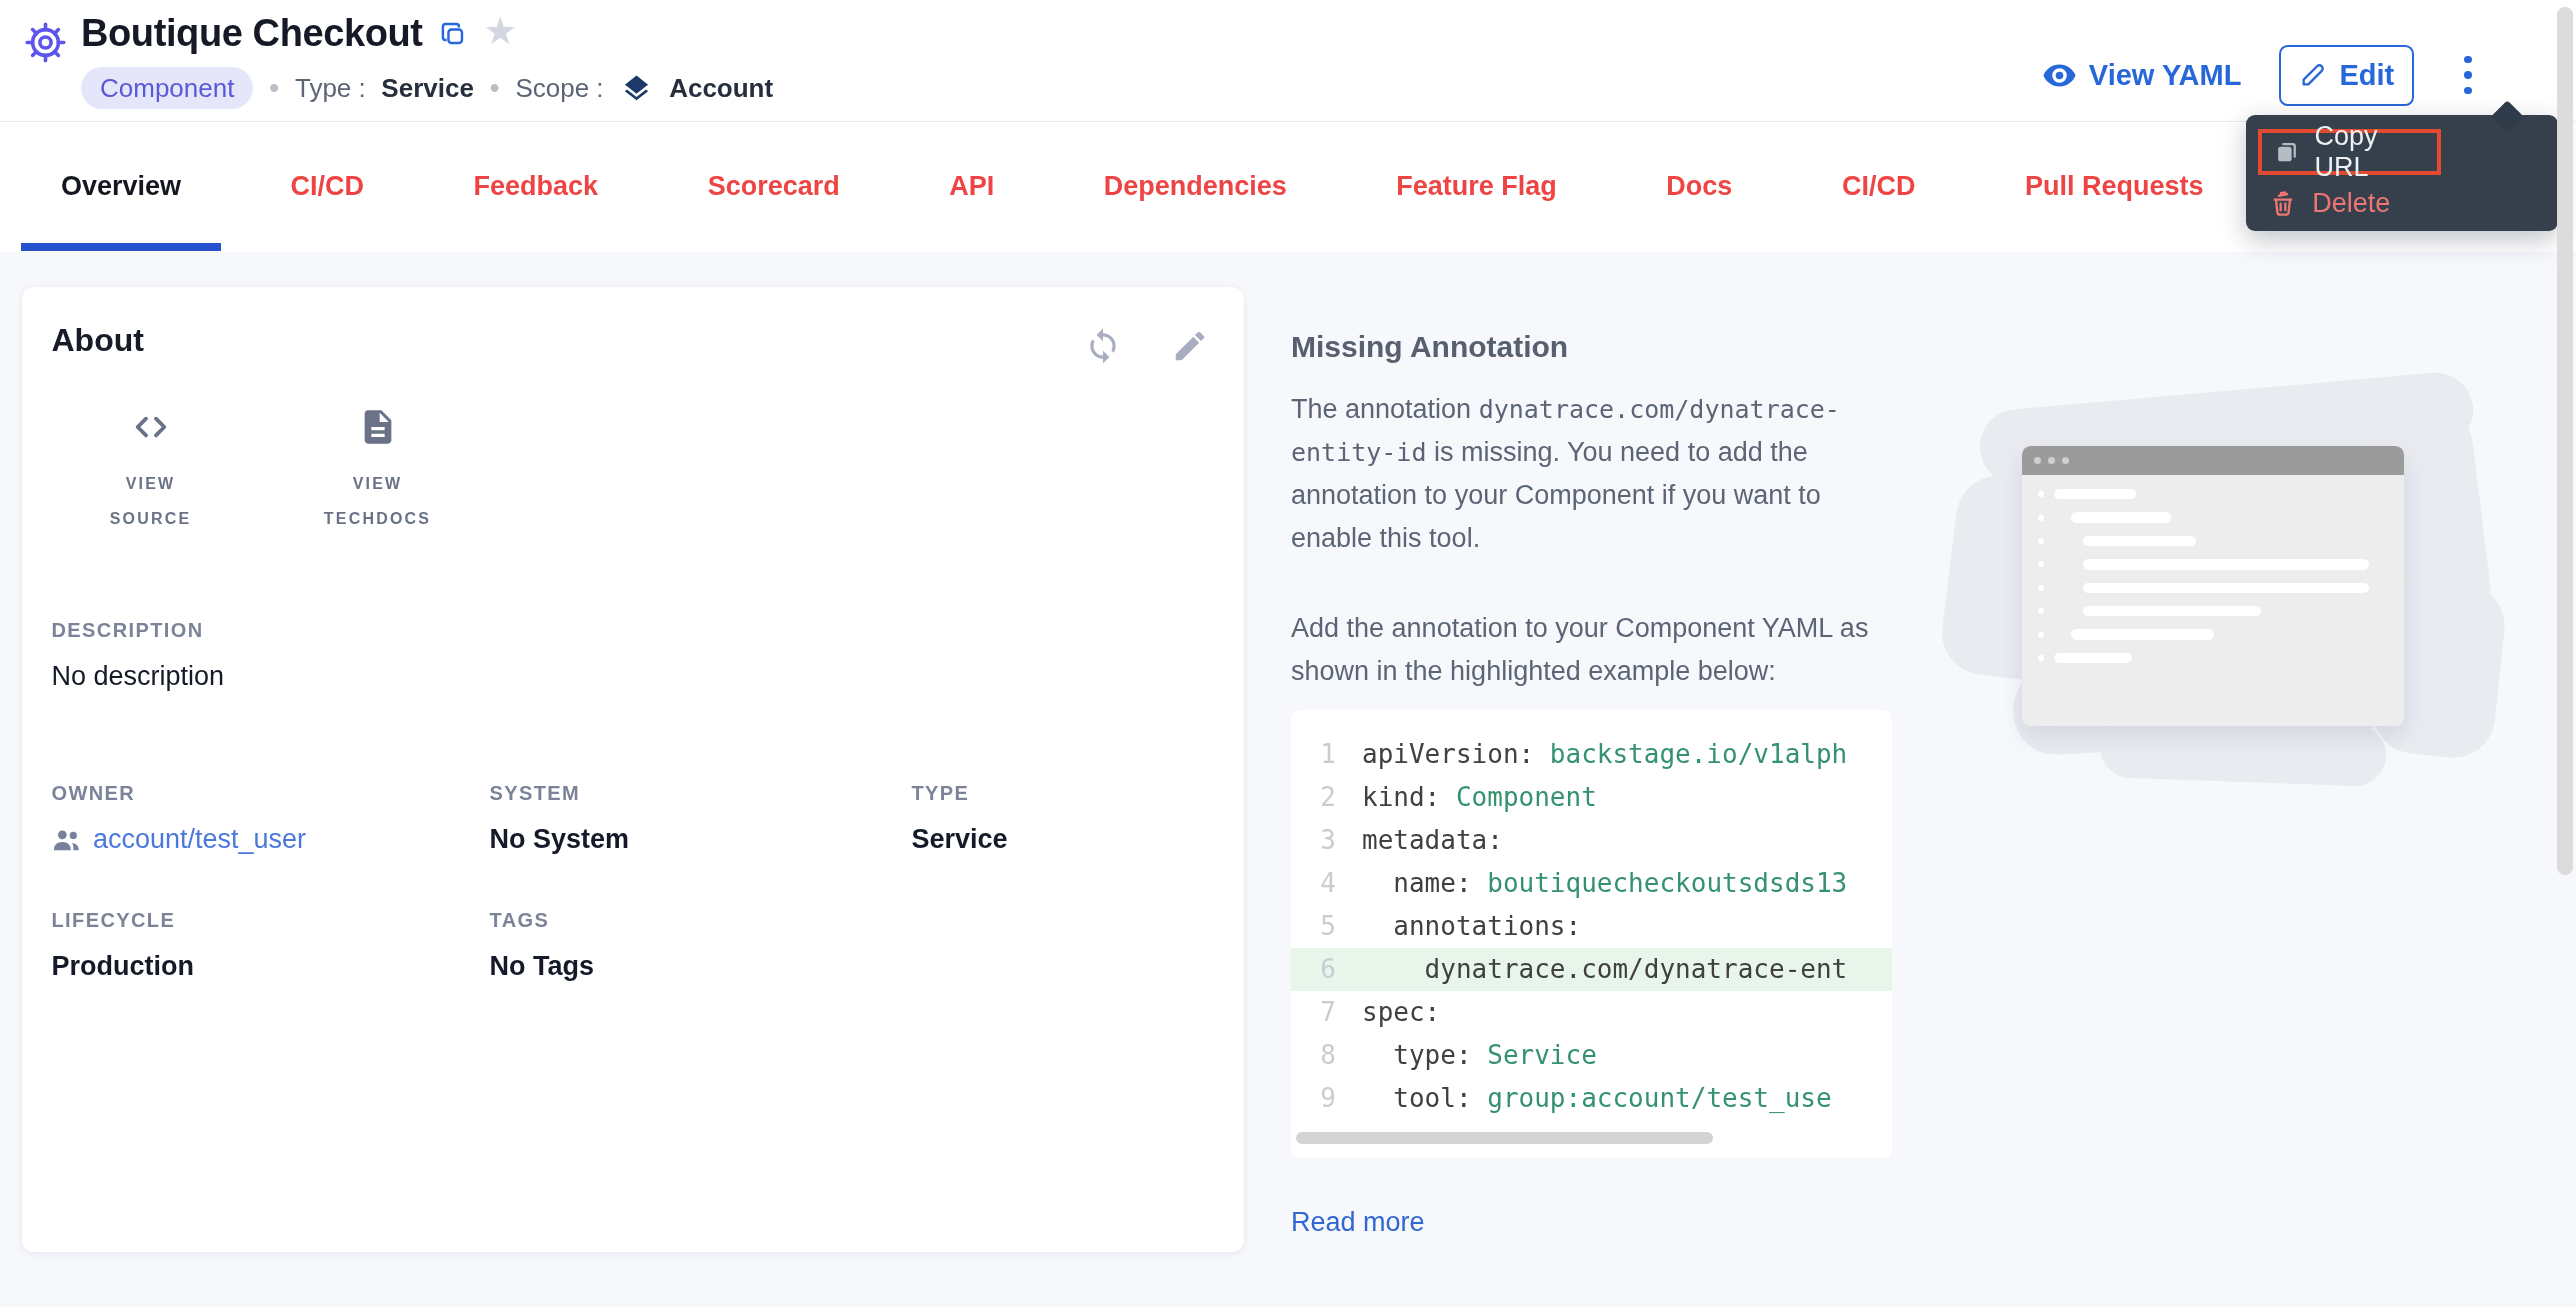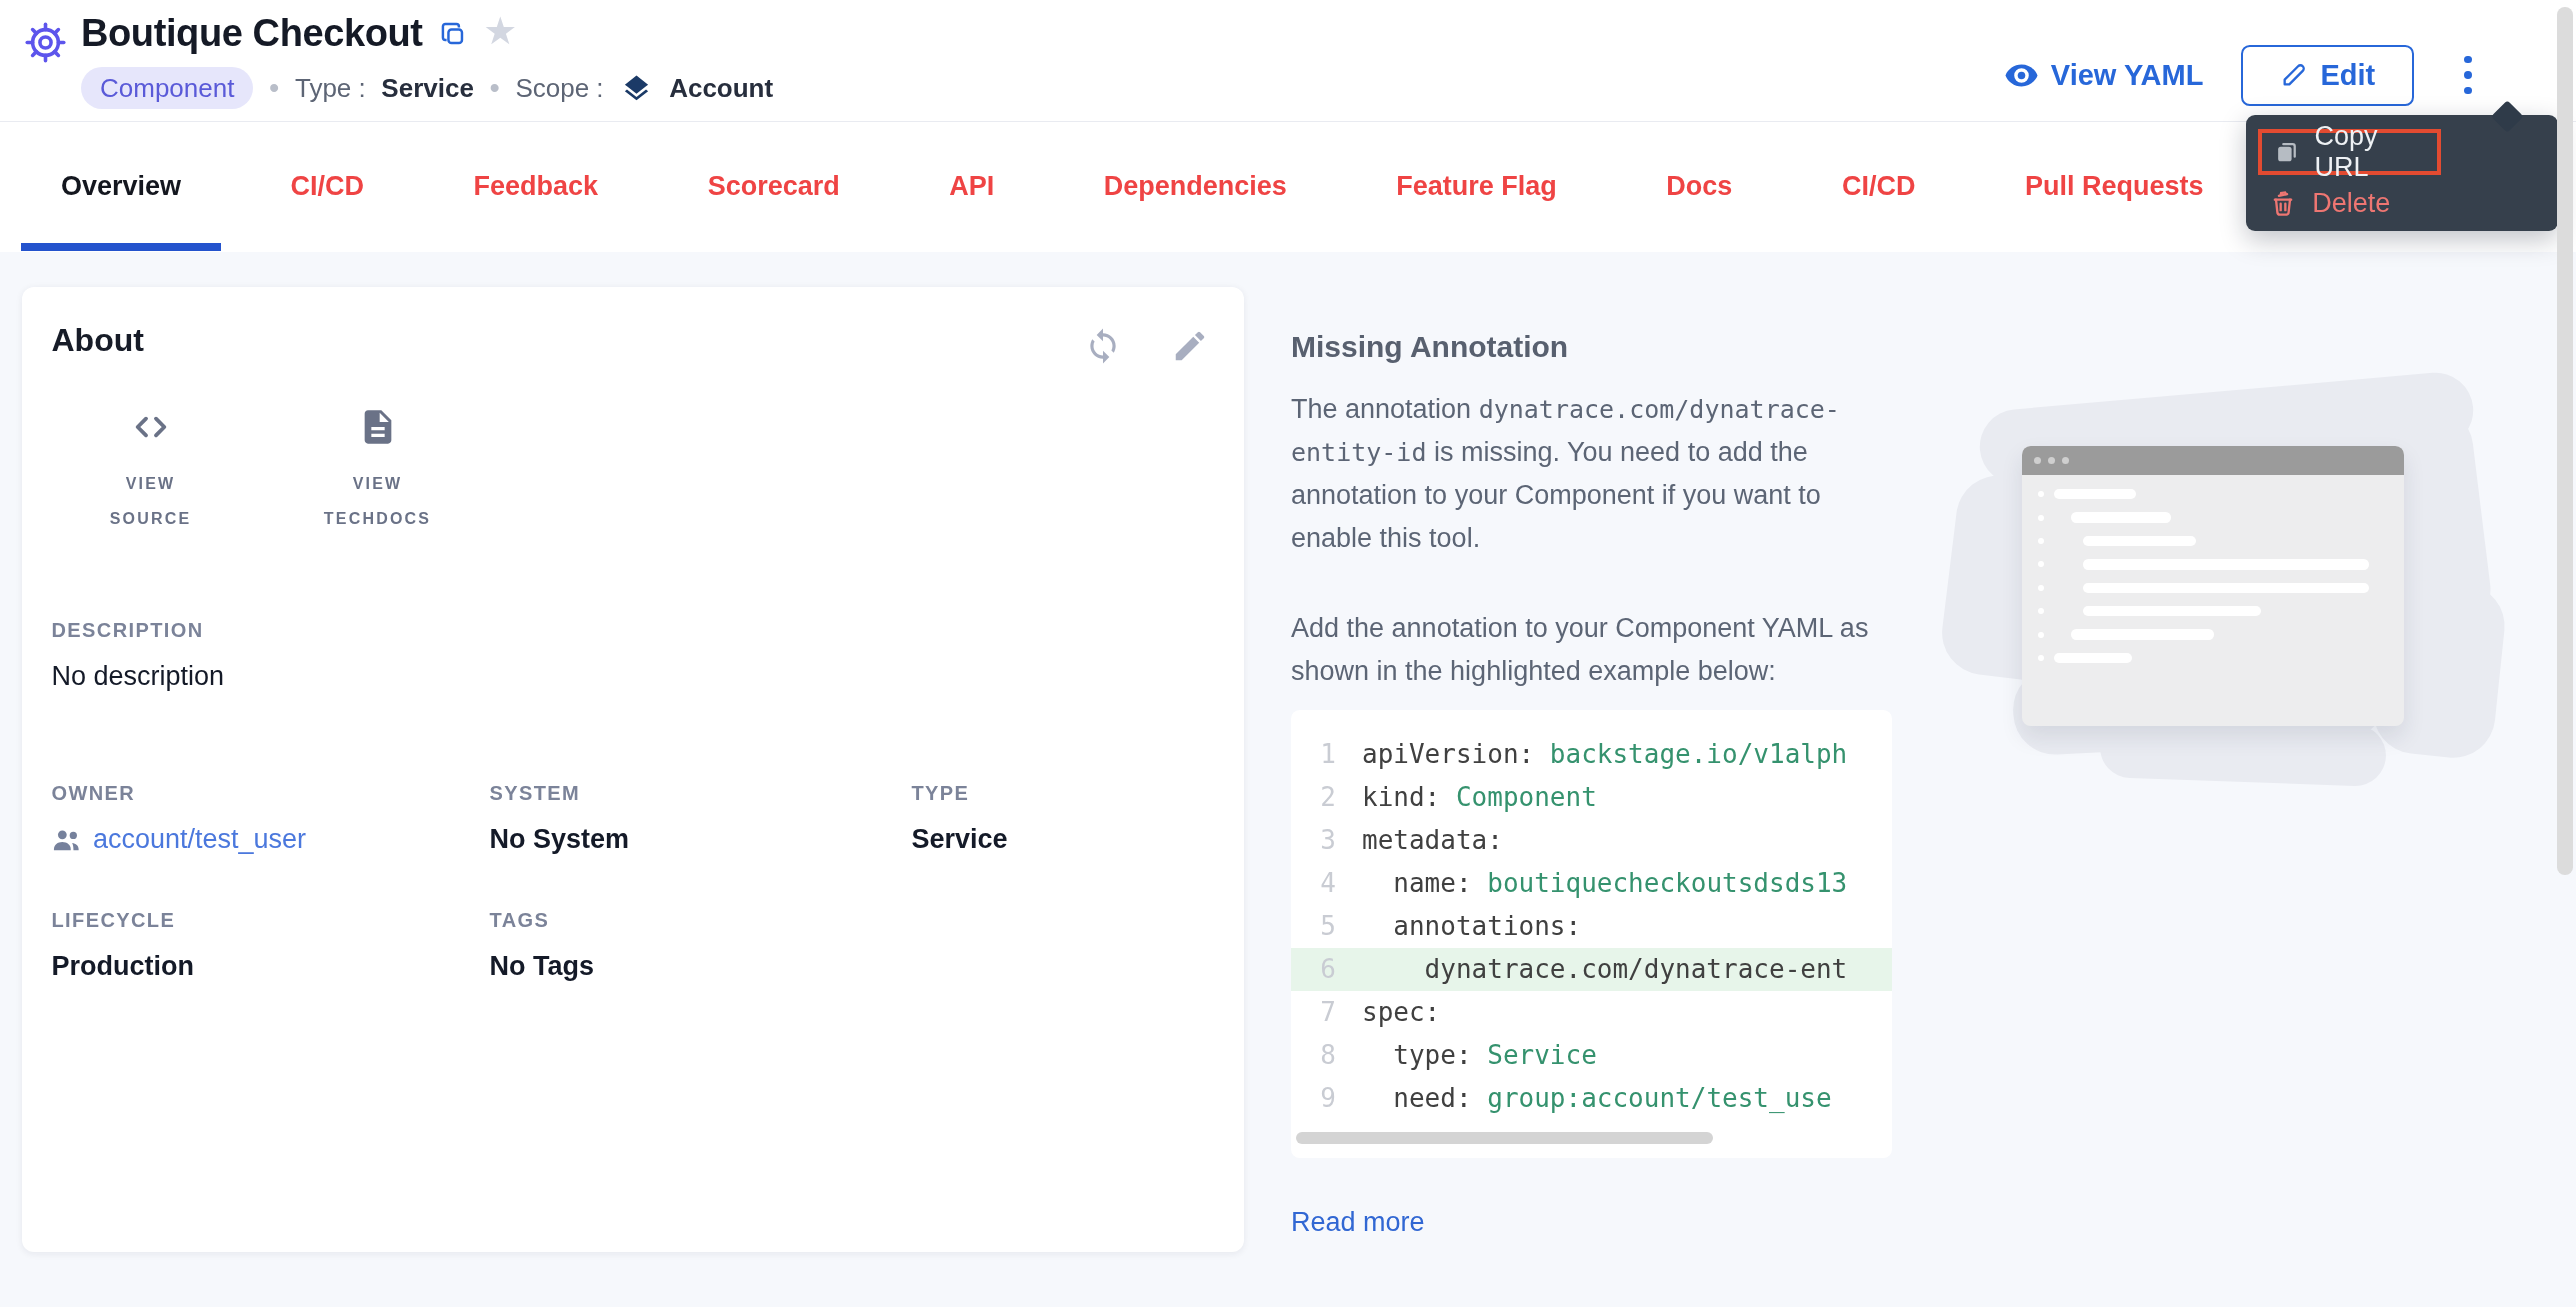--- a/index.html
+++ b/index.html
@@ -24,21 +24,21 @@
   .meta-label { color:#5d6575; font-size:26px; }
   .meta-value { color:#272e3d; font-size:26px; font-weight:700; }
   .layers { width:31px; height:31px; margin:0 1.7px; }
 
   .header-right { position:absolute; right:92px; top:0; height:122px;
                   display:flex; align-items:center; gap:38px;margin-top:14px; }
   .view-yaml { display:flex; align-items:center; gap:12px; color:#2767d9;
                font-size:29px; font-weight:700; cursor:pointer; }
   .eye { width:35px; height:35px; }
   .edit-btn { display:flex; align-items:center; gap:12px; border:2.6px solid #2767d9;
-              border-radius:8.7px; padding:12px 37px; color:#2767d9; font-size:29px;
+              border-radius:8.7px; padding:12px 18px; color:#2767d9; font-size:29px;
               font-weight:700; background:#fff; cursor:pointer; }
   .pencil-blue { width:28px; height:28px; }
   .kebab { display:flex; flex-direction:column; gap:7.8px; padding:8.7px 12px; cursor:pointer; }
   .kebab i { width:7.8px; height:7.8px; border-radius:50%; background:#2767d9; }
 
   
   .tabbar { position:absolute; left:0; top:122px; width:100%; height:129px; background:#fff;
             display:flex; align-items:stretch; padding-left:21px; z-index:4; }
   .tab { position:relative; display:flex; align-items:center; padding:0 40px; margin-right:29.5px;
          font-size:27px; font-weight:700; color:#ef4444; white-space:nowrap; cursor:pointer; }
@@ -278,21 +278,21 @@
 
       <div class="codeblock">
         <div class="codeline"><span class="ln">1</span><span class="code-key">apiVersion:</span><span class="code-val"> backstage.io/v1alph</span></div>
         <div class="codeline"><span class="ln">2</span><span class="code-key">kind:</span><span class="code-val"> Component</span></div>
         <div class="codeline"><span class="ln">3</span><span class="code-key">metadata:</span><span class="code-val"></span></div>
         <div class="codeline"><span class="ln">4</span><span class="code-key">  name:</span><span class="code-val"> boutiquecheckoutsdsds13</span></div>
         <div class="codeline"><span class="ln">5</span><span class="code-key">  annotations:</span><span class="code-val"></span></div>
         <div class="codeline hl"><span class="ln">6</span><span class="code-key">    dynatrace.com/dynatrace-ent</span><span class="code-val"></span></div>
         <div class="codeline"><span class="ln">7</span><span class="code-key">spec:</span><span class="code-val"></span></div>
         <div class="codeline"><span class="ln">8</span><span class="code-key">  type:</span><span class="code-val"> Service</span></div>
-        <div class="codeline"><span class="ln">9</span><span class="code-key">  need:</span><span class="code-val"> group:account/test_use</span></div>
+        <div class="codeline"><span class="ln">9</span><span class="code-key">  tool:</span><span class="code-val"> group:account/test_use</span></div>
         <div class="hscroll"></div>
       </div>
 
       <span class="read-more">Read more</span>
     </div>
 
     <div class="illus">
       <div class="blob b1"></div>
         <div class="blob b2"></div>
         <div class="blob b3"></div>

